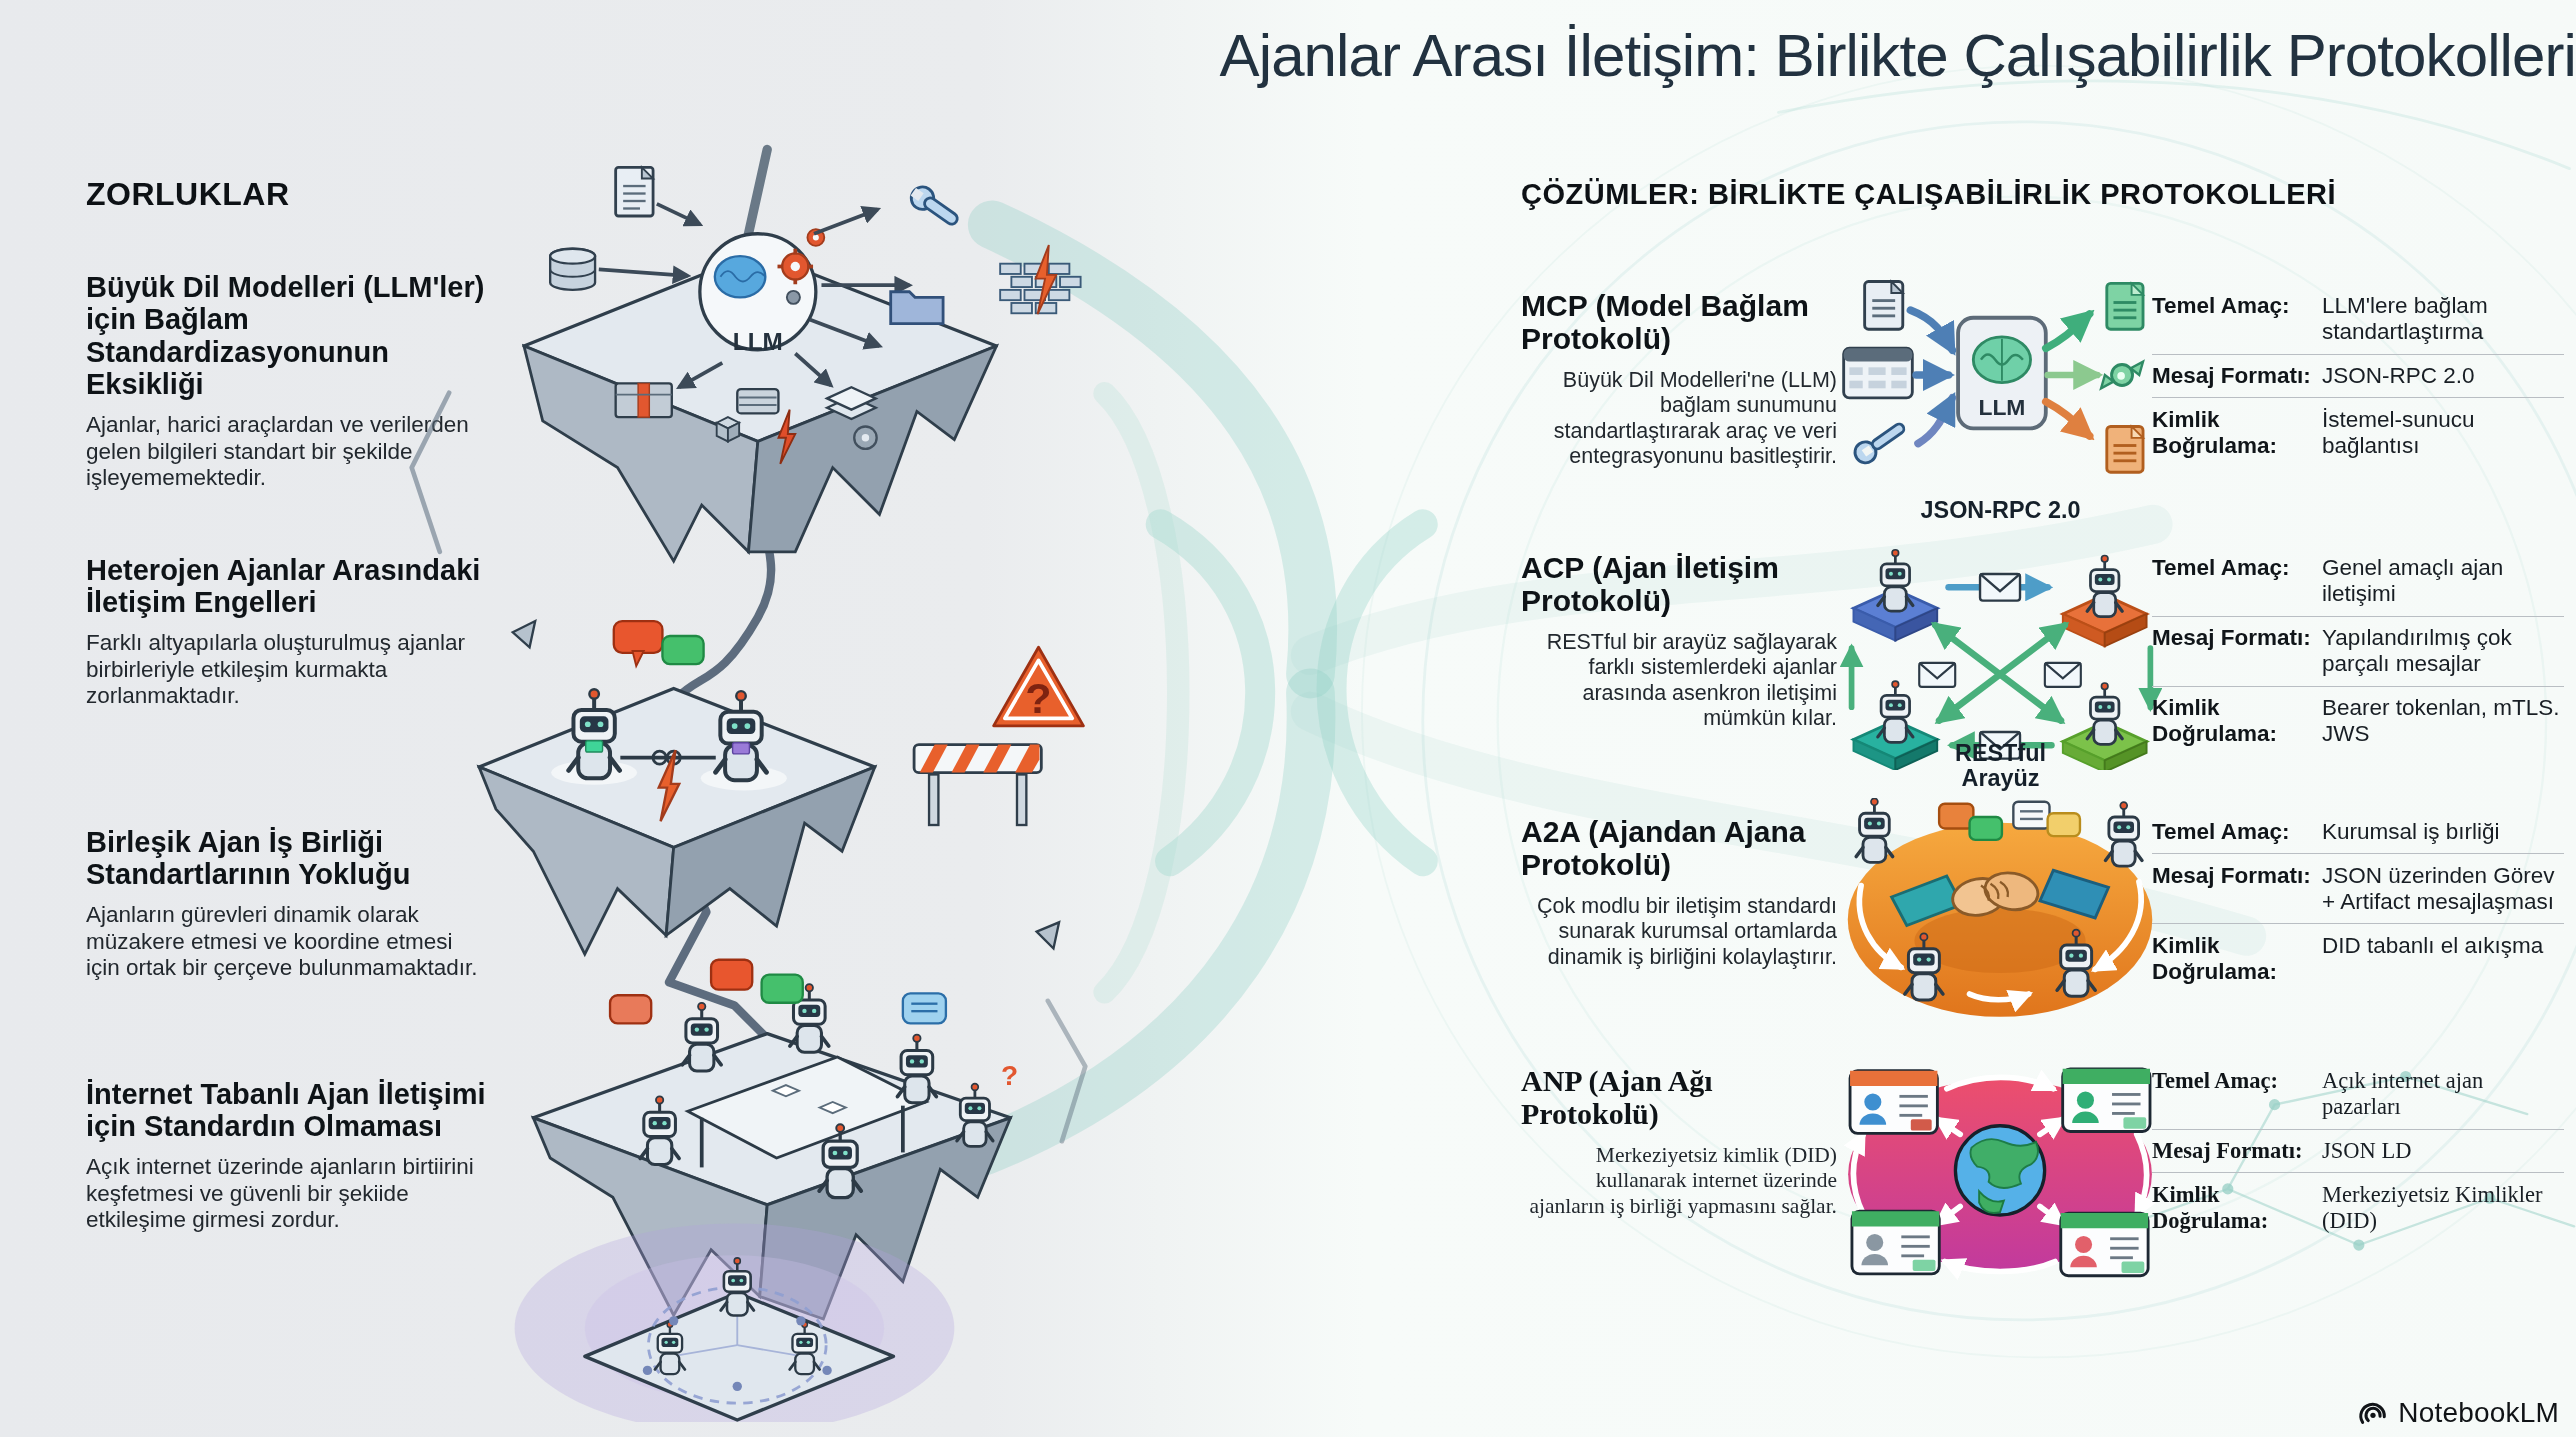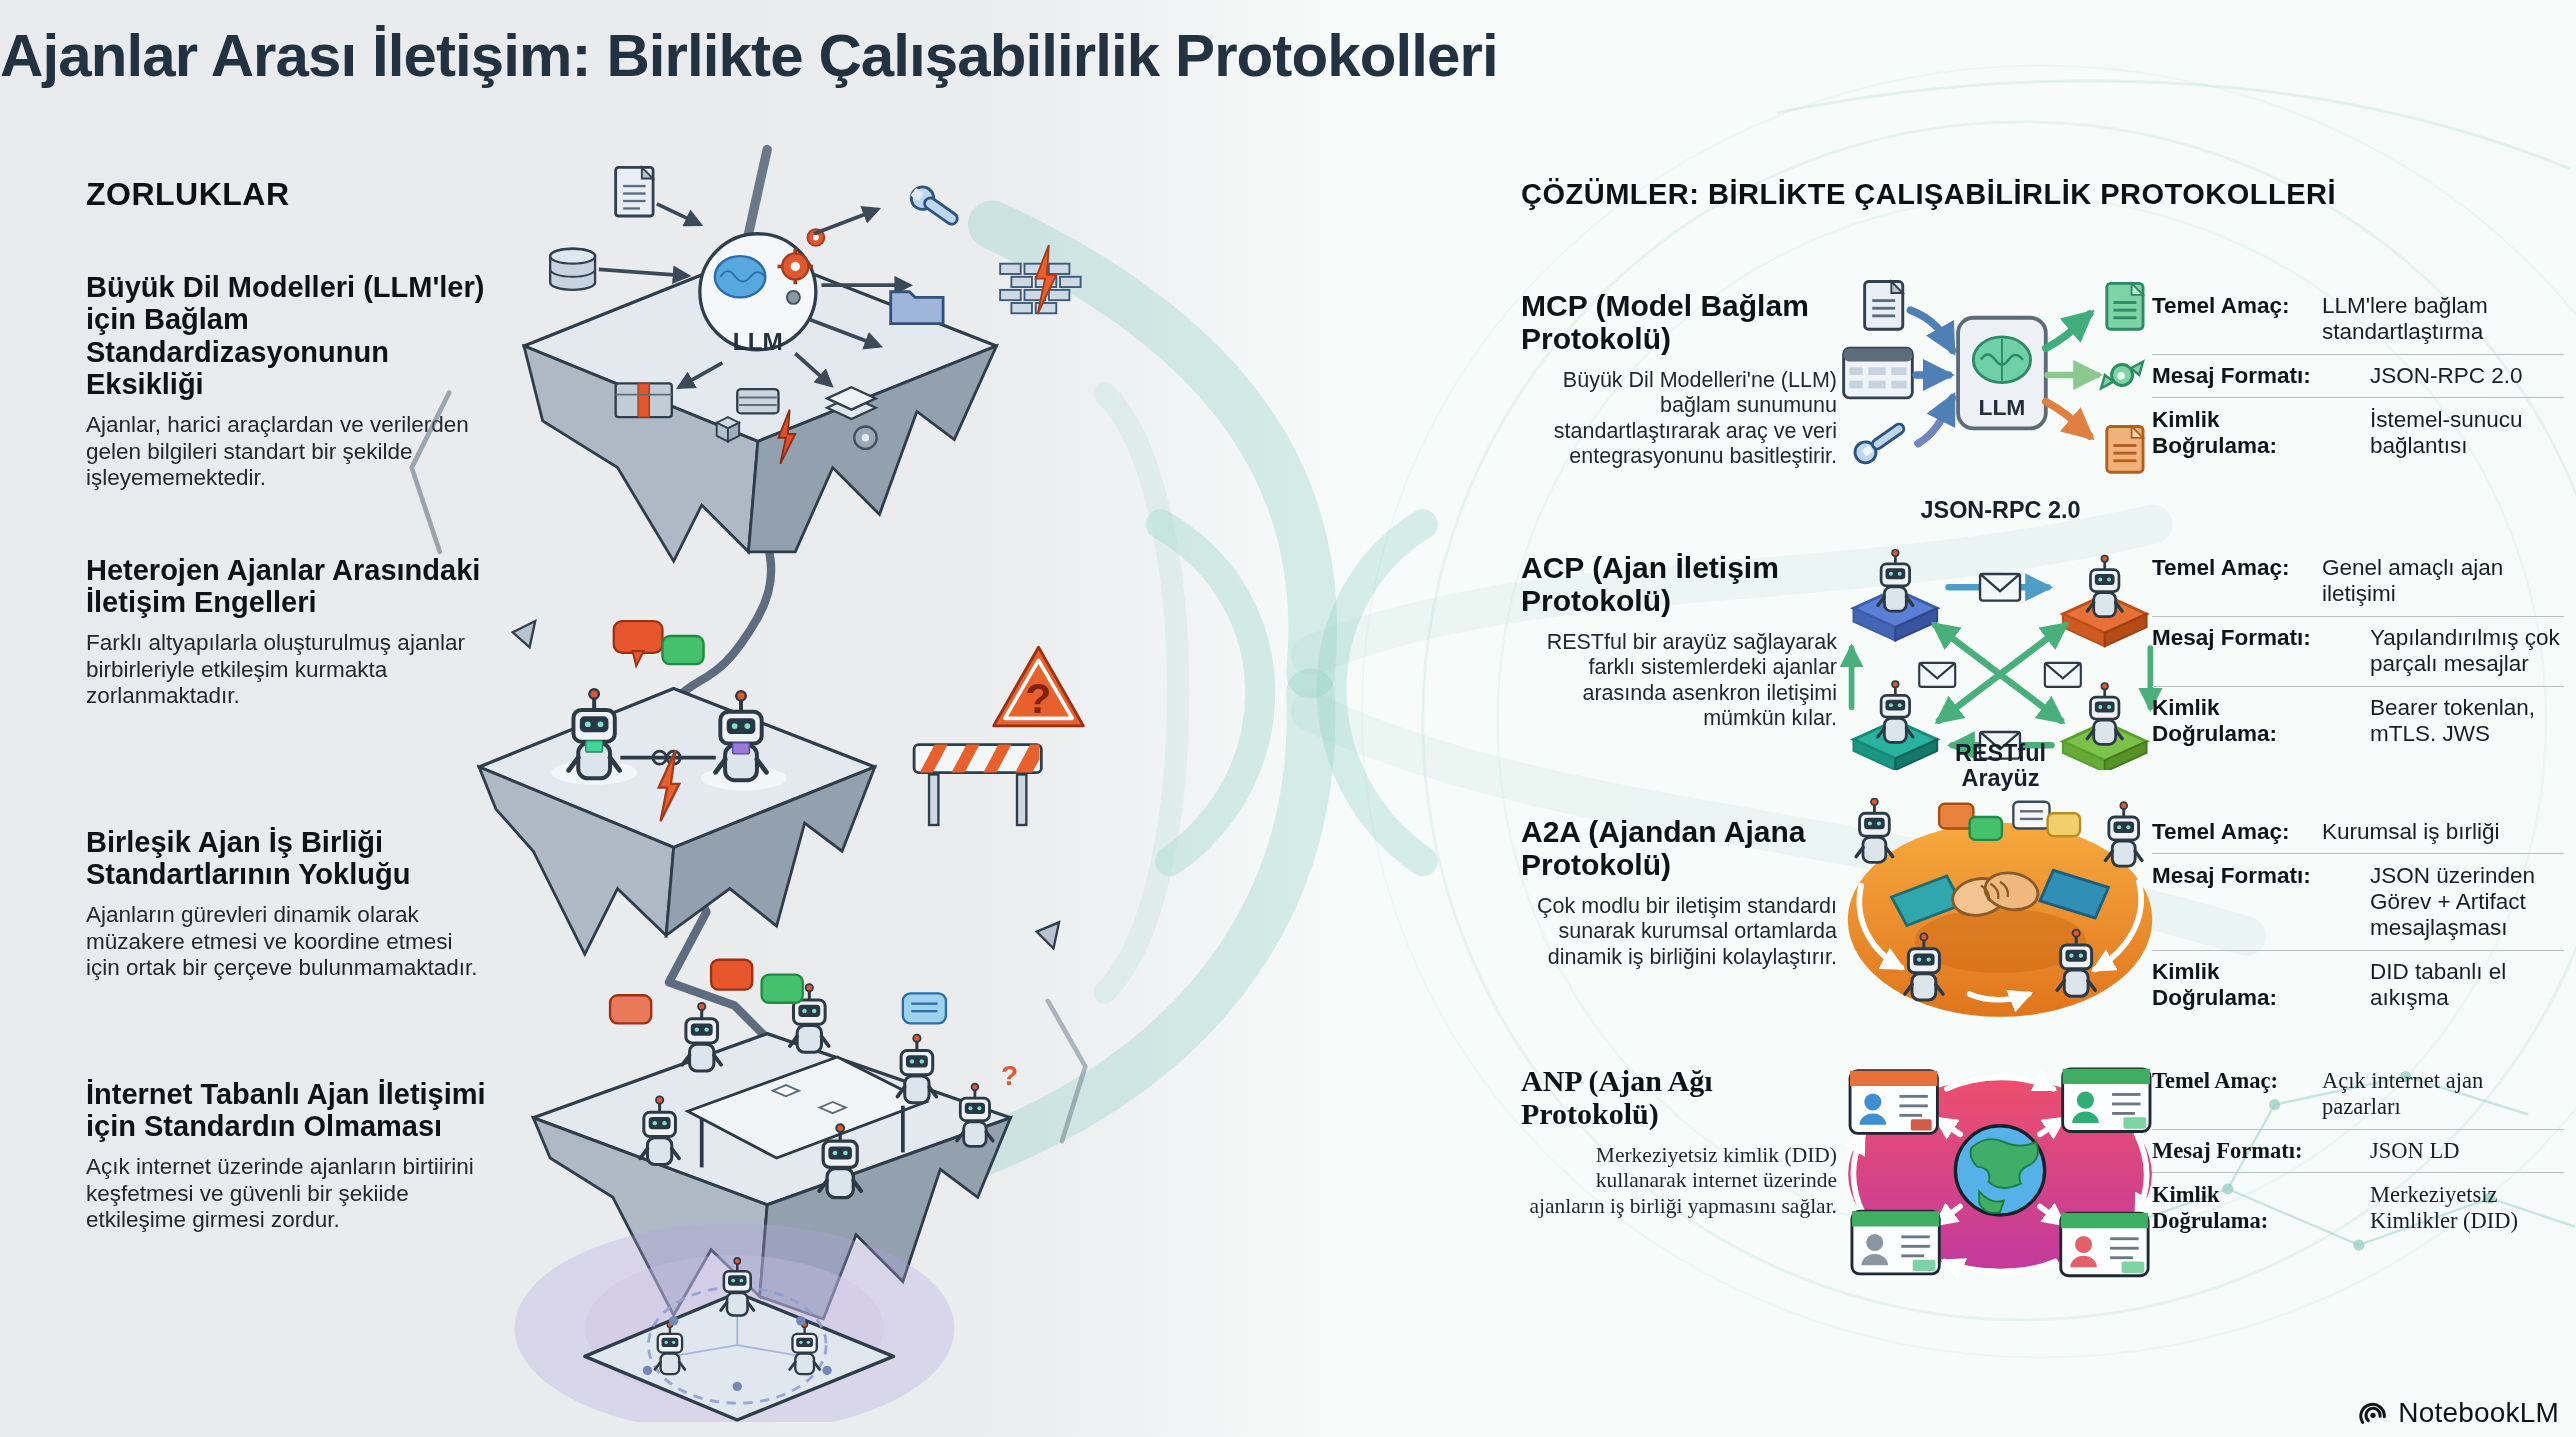--- a/index.html
+++ b/index.html
@@ -4,22 +4,22 @@
 <style>
   html,body{margin:0;padding:0;background:#ffffff;}
   .canvas{
     position:relative;width:2576px;height:1438px;overflow:hidden;
     font-family:"Liberation Sans",sans-serif;color:#14191e;
     background:linear-gradient(90deg,#e8eaed 0%,#eaecee 38%,#f0f3f3 45%,#f7fbf9 53%,#f6faf8 100%);
   }
   svg{display:block;}
   .bg-svg{position:absolute;left:0;top:0;pointer-events:none;}
   .title{
-    position:absolute;top:20.6px;left:0;width:100%;text-align:left;
-    font-size:60px;font-weight:bold;color:#223240;letter-spacing:-0.9px;margin:0;
+    position:absolute;top:20.6px;left:0;width:100%;text-align:right;
+    font-size:60px;font-weight:normal;color:#223240;letter-spacing:-0.9px;margin:0;
   }
   
   .challenges-heading{
     position:absolute;left:86px;top:176px;margin:0;
     font-size:32px;font-weight:bold;color:#0d1115;letter-spacing:0.5px;
   }
   .challenge{position:absolute;left:86px;width:401px;}
   .challenge h3{margin:0 0 11.2px 0;font-size:29px;line-height:1.12;color:#0e1317;}
   .challenge p{margin:0;font-size:22.5px;line-height:1.18;color:#22282e;}
   .c0{top:271px;} .c1{top:554px;} .c2{top:826px;} .c3{top:1078px;}
@@ -34,21 +34,21 @@
   .p-text h3{margin:0 0 13px 0;font-size:30px;line-height:1.08;color:#0e1317;}
   .p-text p{margin:0;font-size:21.5px;line-height:1.18;color:#22282e;text-align:right;}
   .p-illus{position:absolute;left:315px;top:-7.5px;width:329px;height:251px;}
   .illus-cap{
     position:absolute;bottom:0;left:50%;transform:translateX(-50%);
     font-size:23.4px;font-weight:bold;color:#15202a;text-align:center;line-height:1.05;white-space:nowrap;
   }
   .cap-wrap{white-space:normal;width:140px;bottom:-5.6px;}
   .p-table{position:absolute;left:631px;top:5.6px;width:412px;}
   .t-row{display:flex;padding:8.4px 0;}
-  .t-row + .t-row{border-top:1.9px solid #b9bec3;gap:48px;}
+  .t-row + .t-row{border-top:1.9px solid #b9bec3;}
   .t-label{width:170px;flex-shrink:0;font-weight:bold;font-size:22.5px;line-height:1.16;color:#101519;}
   .t-value{font-size:22.5px;line-height:1.16;color:#181e24;}
   
   .brand{position:absolute;right:17px;bottom:9.4px;display:flex;align-items:center;gap:9px;}
   .brand .brand-text{font-size:28px;color:#101316;letter-spacing:0.2px;}
 </style>
 </head>
 <body>
 
 <svg width="0" height="0" style="position:absolute" aria-hidden="true">

